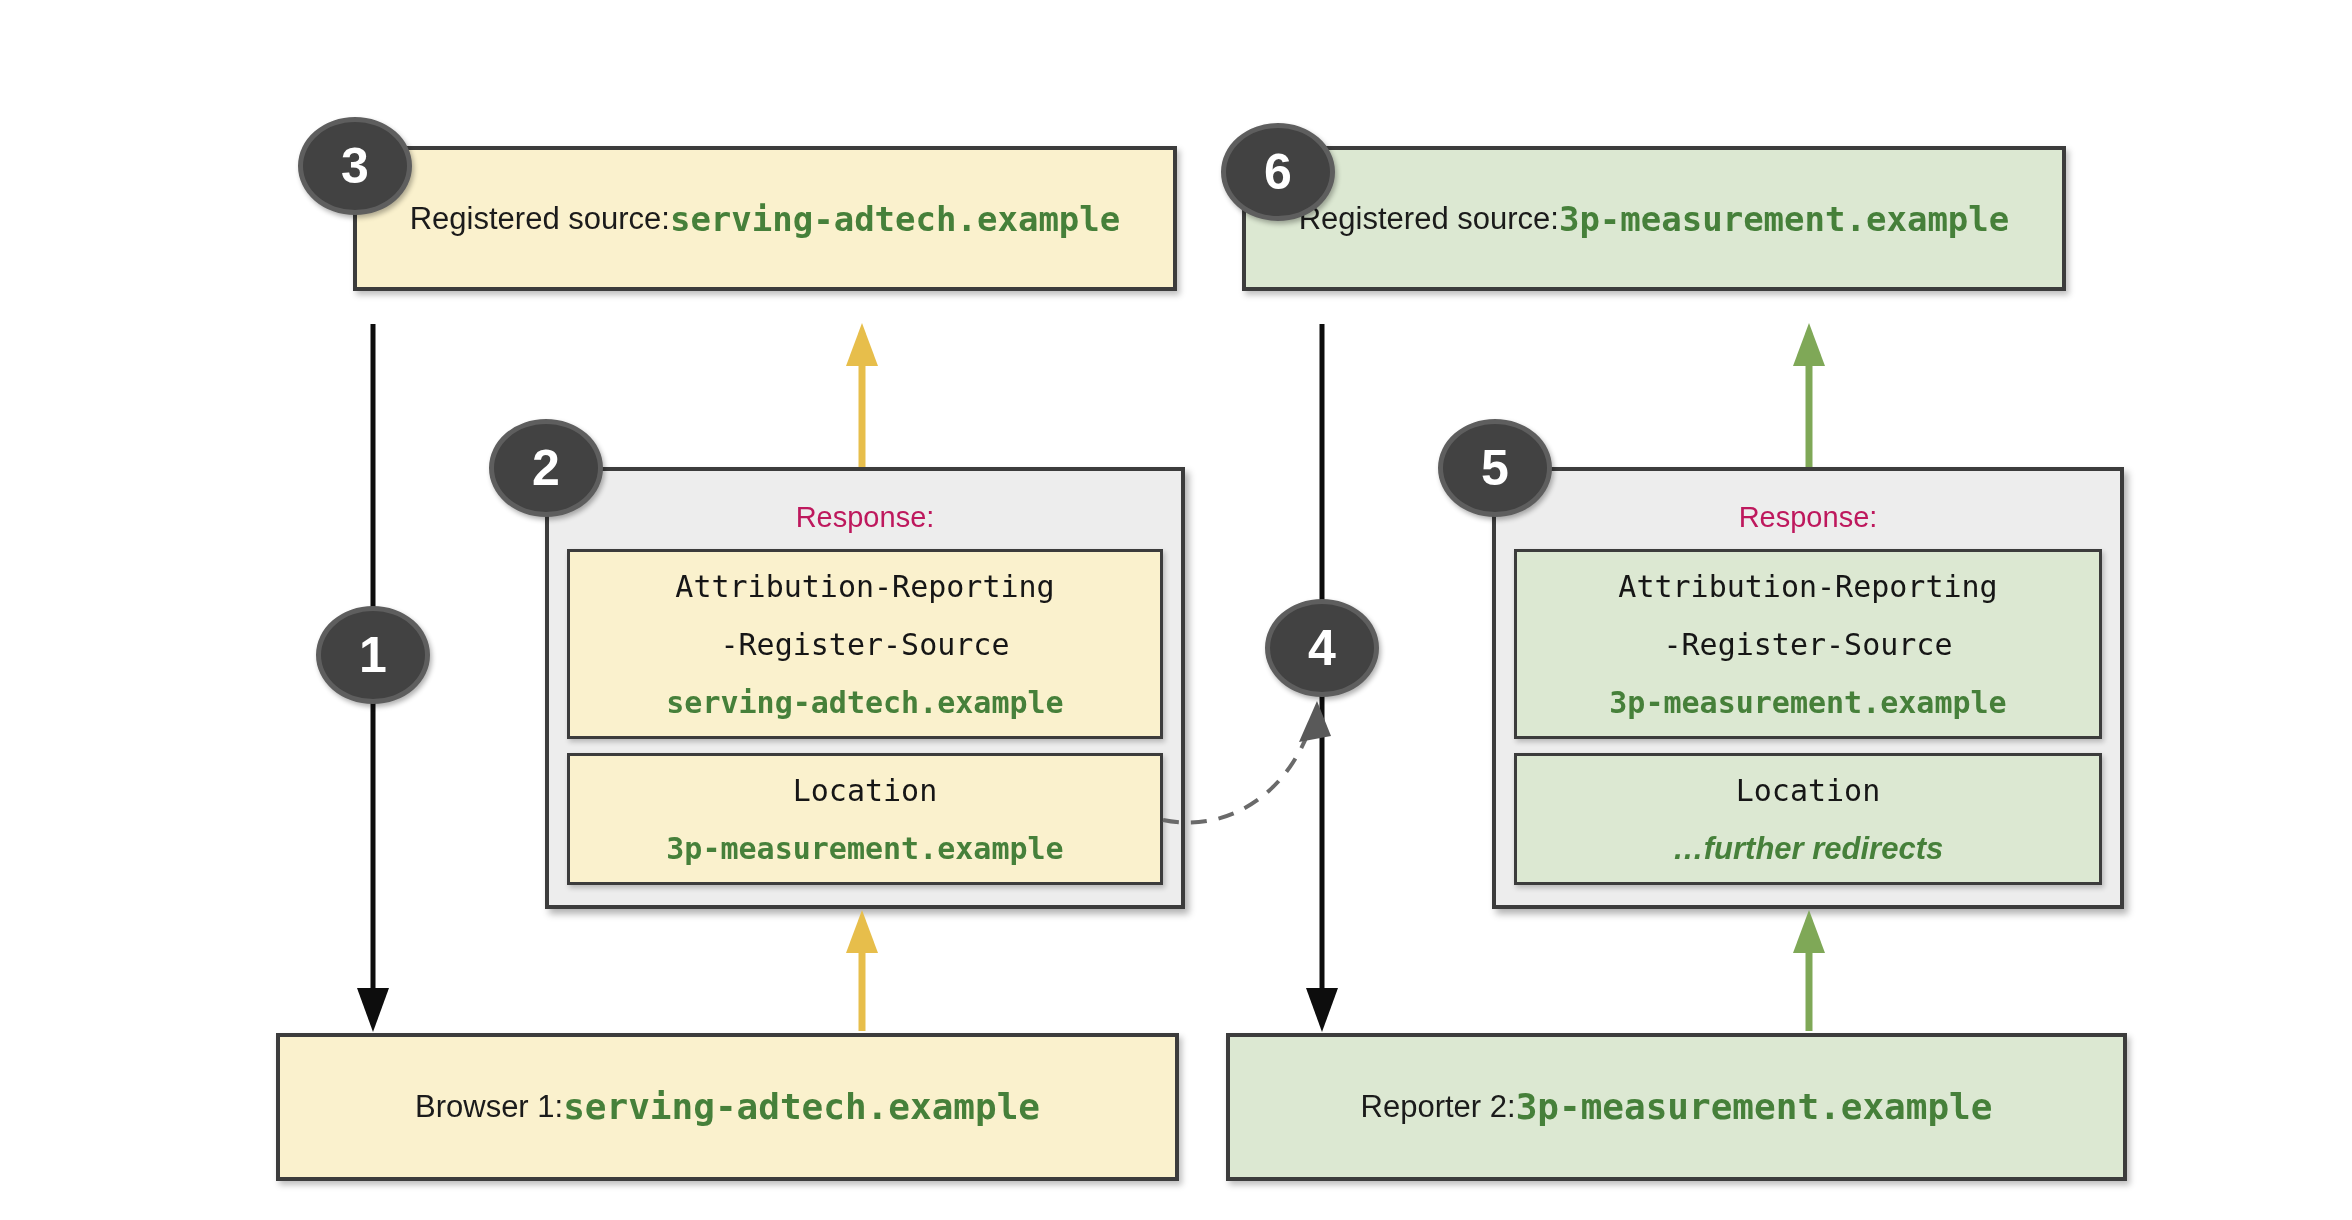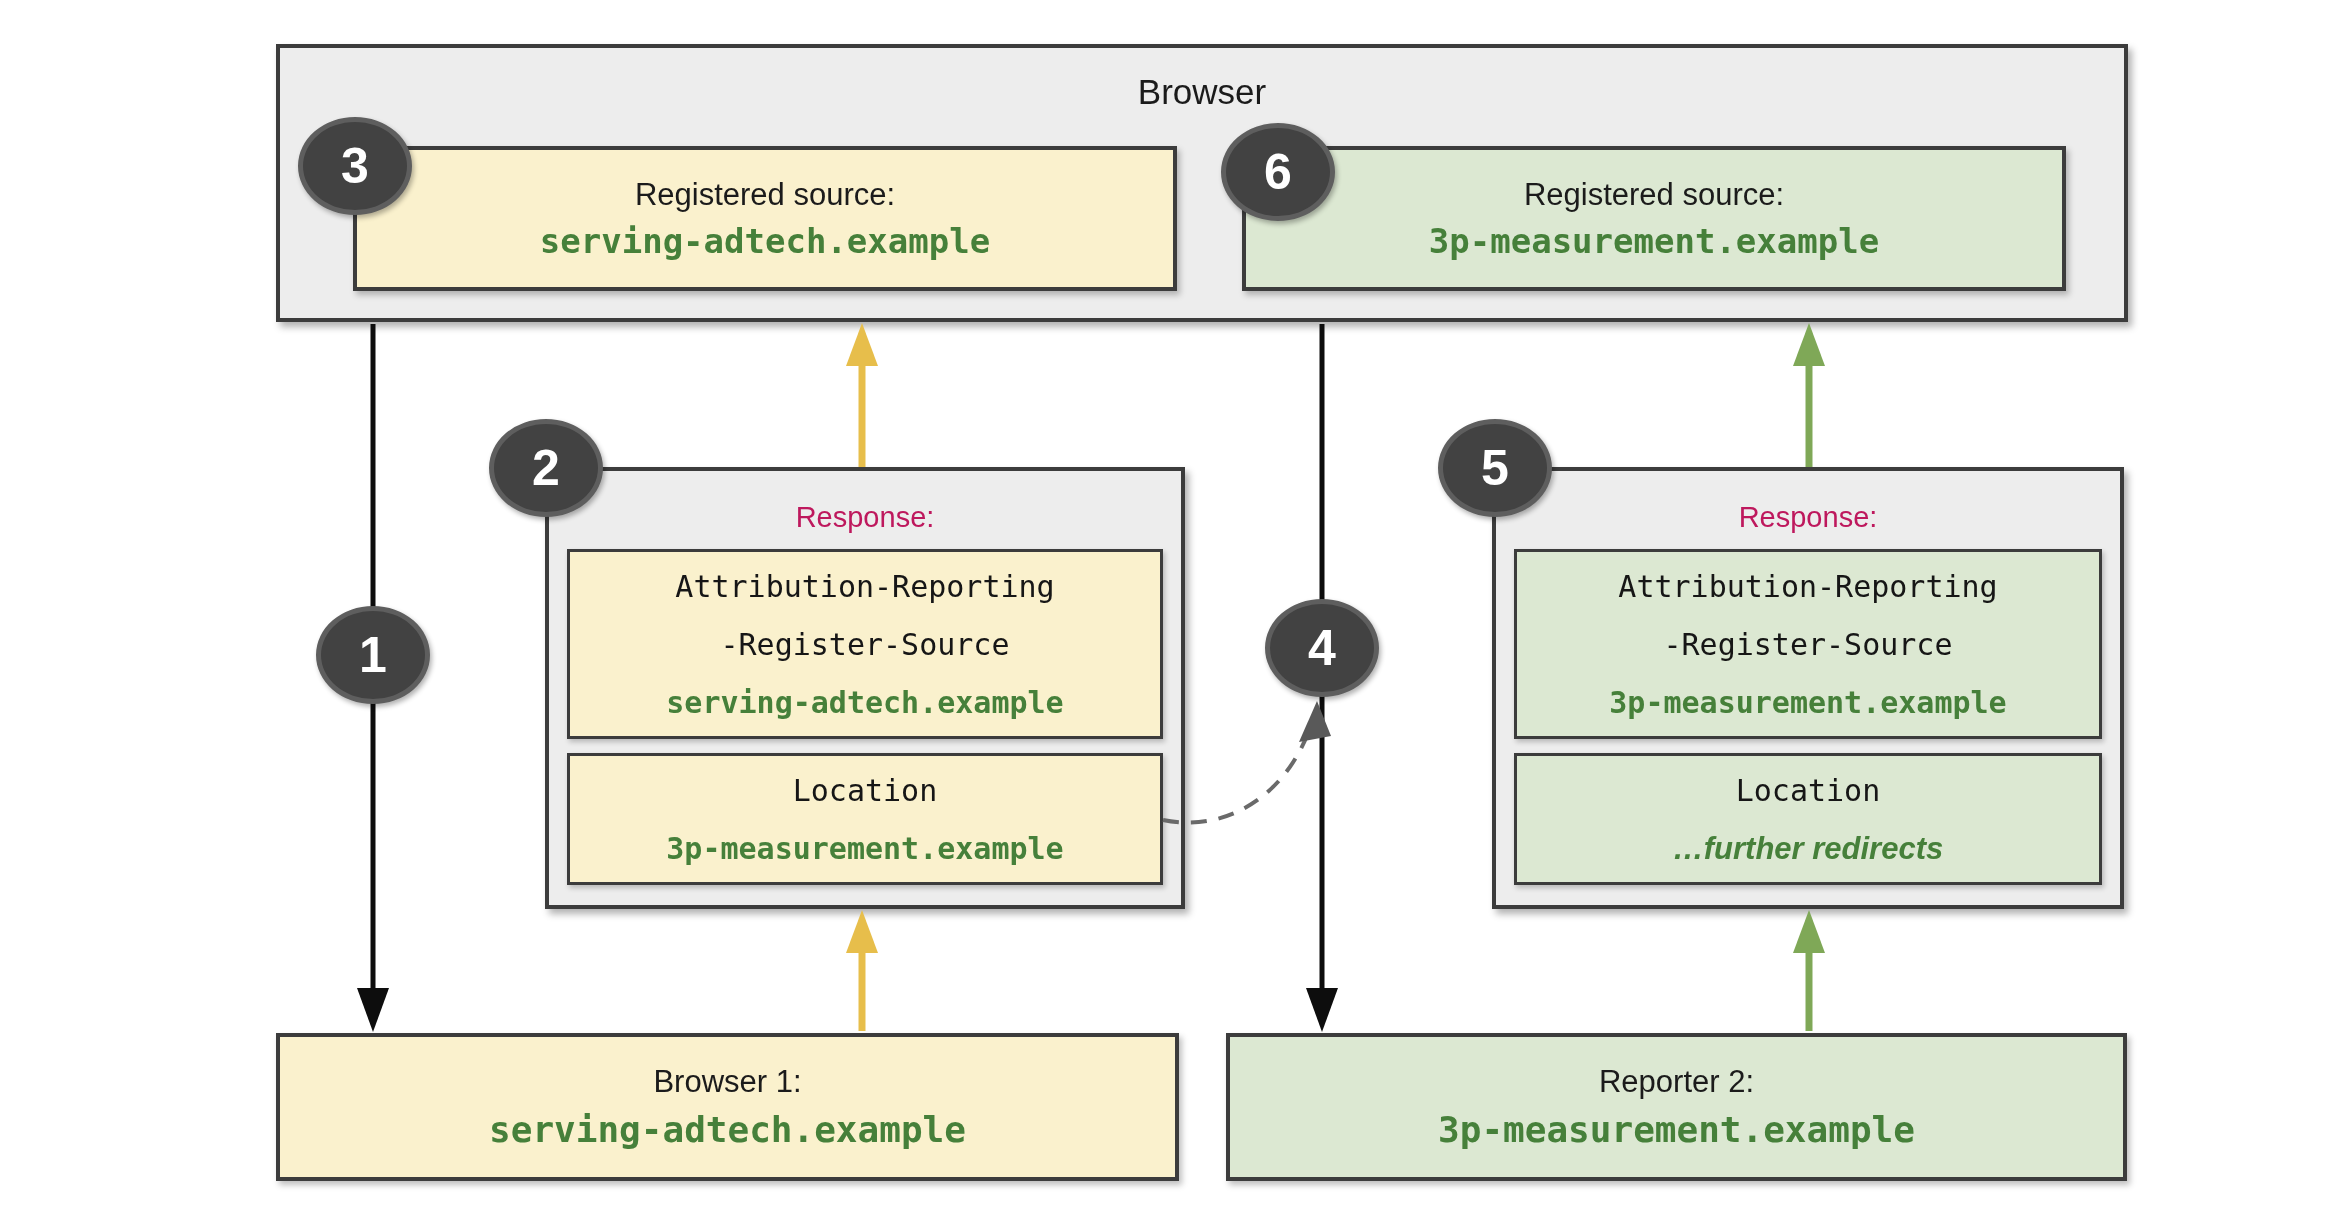--- a/index.html
+++ b/index.html
@@ -12,21 +12,21 @@
   .panel{
     position:absolute;background:var(--panel-grey);
     border:4px solid var(--box-border);
     box-shadow:4px 5px 7px rgba(0,0,0,.30);
   }
   .browser-panel{left:276px;top:44px;width:1852px;height:278px;}
   .browser-title{position:absolute;left:0;top:24px;width:100%;text-align:center;
     font-size:35px;color:#1b1b1b;}
   .fieldbox{
     position:absolute;border:4px solid var(--box-border);
-    display:flex;flex-direction:column;align-items:center;justify-content:center;
+    display:flex;flex-direction:row;align-items:center;justify-content:center;
     box-shadow:3px 4px 6px rgba(0,0,0,.25);
   }
   .v-yellow{background:var(--yellow-fill);}
   .v-green{background:var(--green-fill);}
   .reg-box-1{left:353px;top:146px;width:824px;height:145px;}
   .reg-box-2{left:1242px;top:146px;width:824px;height:145px;}
   .reg-label{font-size:31px;color:#1b1b1b;line-height:44px;}
   .mono-green{font-family:"DejaVu Sans Mono",monospace;font-weight:700;
     color:var(--green-text);}
   .reg-domain{font-size:34px;line-height:48px;}
@@ -76,23 +76,20 @@
   .stroke-green{stroke:var(--green-arrow);}
   .fill-green{fill:var(--green-arrow);}
   .stroke-dash{stroke:var(--dashed-grey);}
   .fill-dash{fill:#595959;}
 </style>
 </head>
 <body>
 
 <div class="canvas">
 
-  <div class="panel browser-panel">
-    <div class="browser-title">Browser</div>
-  </div>
 
   <div class="fieldbox v-yellow reg-box-1">
     <div class="reg-label">Registered source:</div>
     <div class="reg-domain mono-green">serving-adtech.example</div>
   </div>
   <div class="fieldbox v-green reg-box-2">
     <div class="reg-label">Registered source:</div>
     <div class="reg-domain mono-green">3p-measurement.example</div>
   </div>
 

